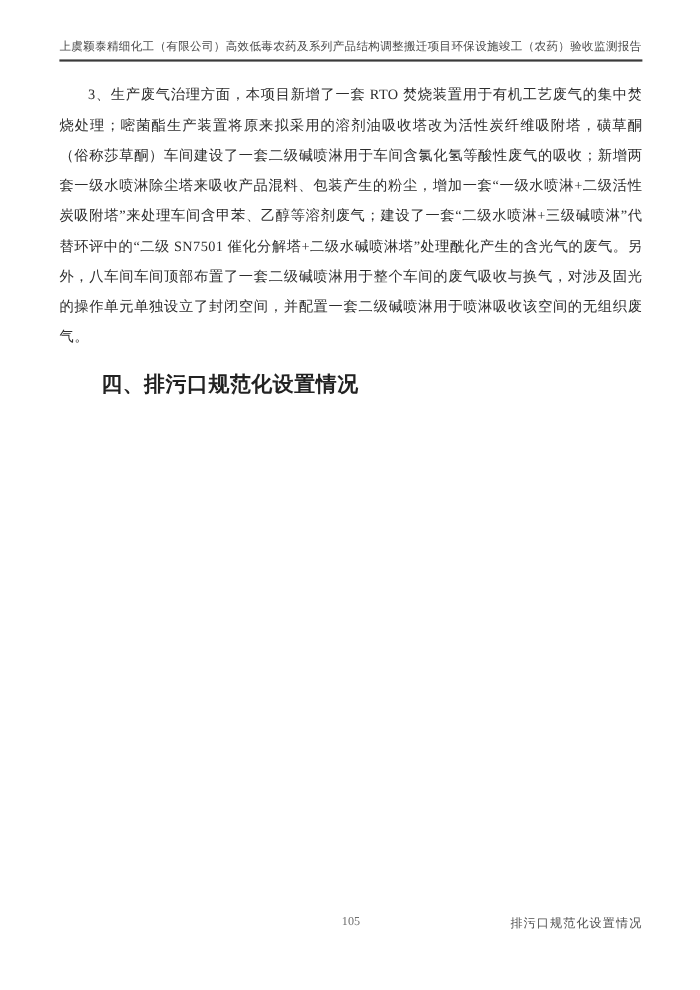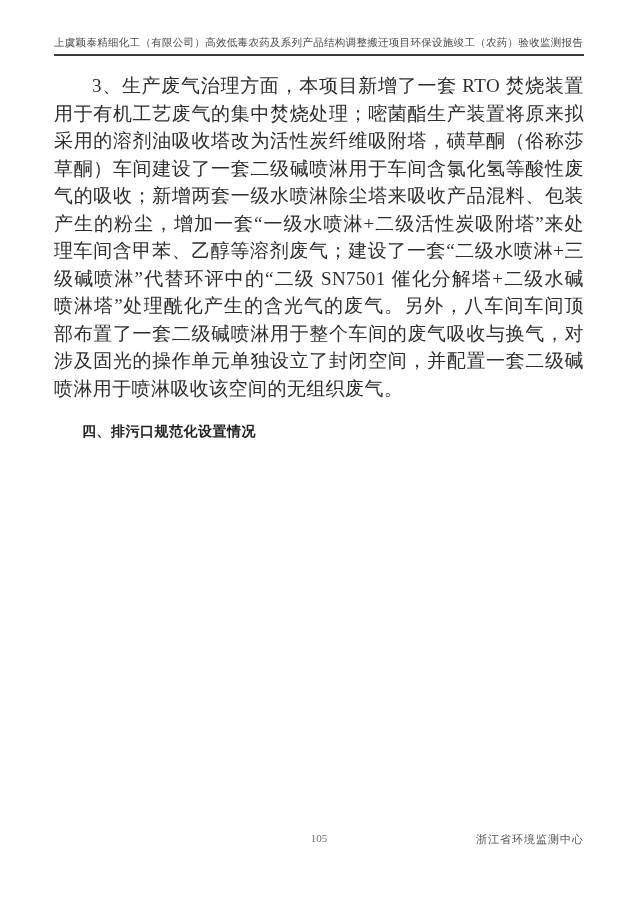--- a/index.html
+++ b/index.html
@@ -35,34 +35,34 @@
     filter: blur(0.3px);
   }
   .doc-body {
     position: absolute;
     top: 72px;
     left: 54px;
     right: 52px;
   }
   .para {
     margin: 0 0 12px 0;
-    font-size: 19px;
+    font-size: 13px;
     line-height: 27.5px;
     text-align: justify;
     text-indent: 2em;
     letter-spacing: 0.4px;
     filter: blur(0.25px);
   }
   .para.continues {
     text-align-last: justify;
     margin-bottom: 0;
   }
   .section-heading {
     margin: 16px 0 12px 0;
-    font-size: 14px;
+    font-size: 19px;
     font-weight: bold;
     line-height: 27.5px;
     text-indent: 2em;
     letter-spacing: 0.5px;
     color: #222222;
   }
   .doc-footer {
     position: absolute;
     left: 54px;
     right: 52px;
@@ -99,16 +99,16 @@
     <p class="para">3、生产废气治理方面，本项目新增了一套 RTO 焚烧装置用于有机工艺废气的集中焚烧处理；嘧菌酯生产装置将原来拟采用的溶剂油吸收塔改为活性炭纤维吸附塔，磺草酮（俗称莎草酮）车间建设了一套二级碱喷淋用于车间含氯化氢等酸性废气的吸收；新增两套一级水喷淋除尘塔来吸收产品混料、包装产生的粉尘，增加一套“一级水喷淋+二级活性炭吸附塔”来处理车间含甲苯、乙醇等溶剂废气；建设了一套“二级水喷淋+三级碱喷淋”代替环评中的“二级 SN7501 催化分解塔+二级水碱喷淋塔”处理酰化产生的含光气的废气。另外，八车间车间顶部布置了一套二级碱喷淋用于整个车间的废气吸收与换气，对涉及固光的操作单元单独设立了封闭空间，并配置一套二级碱喷淋用于喷淋吸收该空间的无组织废气。</p>
 
 
 
     <h2 class="section-heading">四、排污口规范化设置情况</h2>
 
   </main>
 
   <footer class="doc-footer">
     <span class="page-number">105</span>
-    <span class="footer-org">浙江省环境监测中心</span>
+    <span class="footer-org">排污口规范化设置情况</span>
   </footer>
 
 </div>
 
 </body></html>

